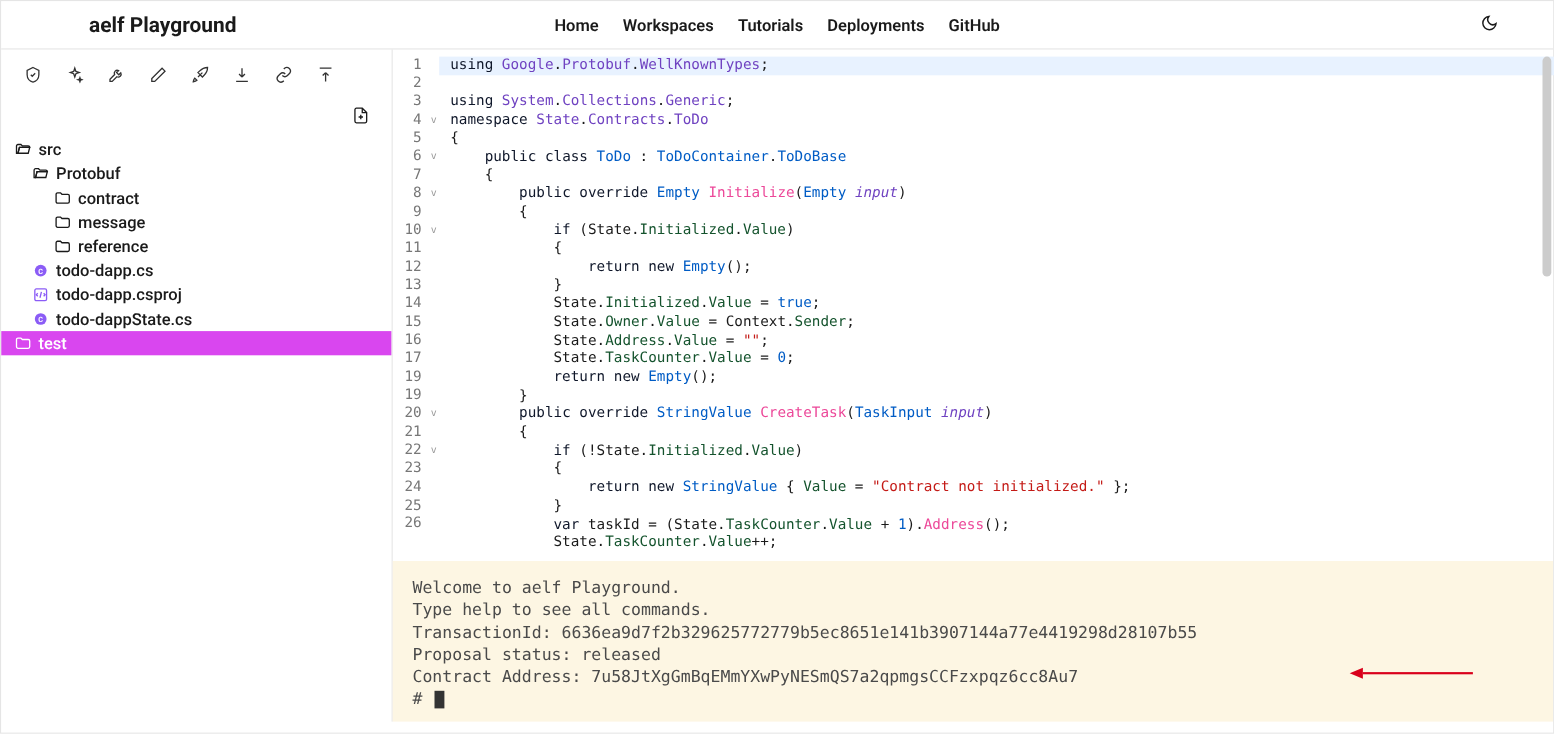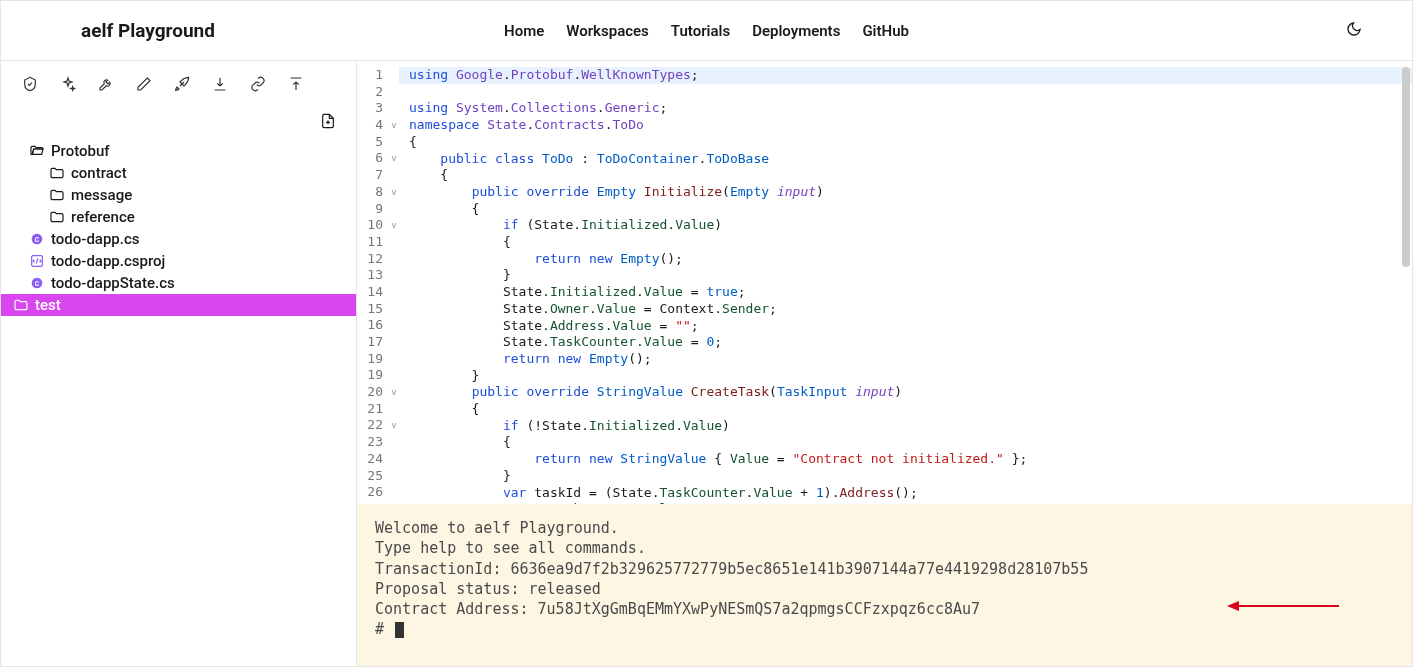--- a/index.html
+++ b/index.html
@@ -1,17 +1,17 @@
 <!DOCTYPE html>
 <html><head>
 <meta charset="utf-8">
 <style>
 * { box-sizing: border-box; margin: 0; padding: 0; }
 body { font-family: -apple-system, BlinkMacSystemFont, "Segoe UI", Roboto, sans-serif; font-size: 14px; color: #1a1a1a; background: #fff; width: 1413px; height: 667px; overflow: hidden; border: 1px solid #e5e5e5; }
-.header { display: flex; align-items: center; height: 60px; border-bottom: 1px solid #e5e5e5; padding: 0 20px; }
+.header { display: flex; align-items: center; height: 44px; border-bottom: 1px solid #e5e5e5; padding: 0 20px; }
 .brand { font-size: 19px; font-weight: 700; margin-left: 60px; }
 .nav { display: flex; gap: 22px; position: absolute; left: 50%; transform: translateX(-50%); }
 .nav a { color: #1a1a1a; text-decoration: none; font-weight: 600; font-size: 15px; }
 .theme-toggle { margin-left: auto; margin-right: 30px; }
 .main { display: flex; height: calc(667px - 56px); }
 .sidebar { width: 356px; border-right: 1px solid #e5e5e5; display: flex; flex-direction: column; }
 .toolbar { display: flex; gap: 20px; padding: 14px 20px; align-items: center; }
 .toolbar span { display: inline-flex; width: 18px; height: 18px; align-items: center; justify-content: center; color: #333; }
 .file-actions { padding: 6px 20px 8px; display: flex; justify-content: flex-end; }
 .tree { flex: 1; overflow: auto; font-size: 15px; font-weight: 500; }
@@ -22,31 +22,31 @@
 .indent-2 { padding-left: 48px; }
 .editor-col { flex: 1; display: flex; flex-direction: column; min-width: 0; }
 .editor { flex: 1; display: flex; font-family: Consolas, Monaco, monospace; font-size: 13px; line-height: 16.7px; overflow: auto; position: relative; }
 .gutter { width: 32px; text-align: right; color: #777; padding: 6px 6px 6px 0; user-select: none; background: #fff; }
 .gutter div { height: 16.7px; }
 .fold { width: 10px; padding: 6px 0; color: #999; font-size: 9px; }
 .fold div { height: 16.7px; text-align: center; }
 .code { flex: 1; padding: 6px 10px; white-space: pre; }
 .code .line { height: 16.7px; }
 .code .hl { background: #e8f2ff; display: block; margin-left: -10px; padding-left: 10px; margin-right: -400px; }
-.kw { color: #1d4ed8; }
+.kw { color: #0f172a; }
 .ns { color: #6f42c1; }
 .ty { color: #005cc5; }
-.fn { color: #7f1d1d; }
+.fn { color: #ec4899; }
 .pr { color: #14532d; }
 .st { color: #c41a16; }
 .nm { color: #005cc5; }
 .bl { color: #005cc5; }
 .va { color: #6f42c1; font-style: italic; }
 .scrollbar-v { position: absolute; right: 2px; top: 6px; width: 8px; height: 200px; background: #ccc; border-radius: 4px; }
-.terminal { background: #fdf6e3; padding: 14px 18px; font-family: Consolas, Monaco, monospace; font-size: 15px; line-height: 1.35; color: #4a4a4a; position: relative; height: 168px; }
+.terminal { background: #fdf6e3; padding: 14px 18px; font-family: Consolas, Monaco, monospace; font-size: 15px; line-height: 1.35; color: #4a4a4a; position: relative; height: 146px; }
 .terminal .line { white-space: pre; }
 .cursor { display: inline-block; width: 9px; height: 16px; background: #333; vertical-align: middle; margin-left: 2px; }
 .arrow { position: absolute; left: 870px; top: 97px; color: #d9001b; display: flex; align-items: center; }
 .arrow-line { width: 100px; height: 2px; background: #d9001b; }
 .arrow-head { width: 0; height: 0; border-top: 5px solid transparent; border-bottom: 5px solid transparent; border-right: 12px solid #d9001b; }
 svg { width: 16px; height: 16px; }
 </style>
 </head>
 <body>
 
@@ -111,20 +111,29 @@
           </svg>
         </span>
     </div>
     <div class="file-actions">
       <span><svg viewBox="0 0 24 24" fill="none" stroke="currentColor" stroke-width="1.8">
             <path d="M14 2H6a2 2 0 0 0-2 2v16a2 2 0 0 0 2 2h12a2 2 0 0 0 2-2V8l-6-6z"></path>
             <path d="M14 2v6h6M12 11v6M9 14h6"></path>
           </svg></span>
     </div>
     <div class="tree" id="tree">
+        <div class="tree-row indent-0">
+          <span class="tree-ic">
+            <svg viewBox="0 0 24 24" fill="none" stroke="currentColor" stroke-width="1.8">
+              <path d="M3 7a2 2 0 0 1 2-2h4l2 2h8a2 2 0 0 1 2 2H7l-2 8H3V7z"></path>
+              <path d="M7 9h14l-2 8H5l2-8z"></path>
+            </svg>
+          </span>
+          <span>src</span>
+        </div>
         <div class="tree-row indent-1">
           <span class="tree-ic">
             <svg viewBox="0 0 24 24" fill="none" stroke="currentColor" stroke-width="1.8">
               <path d="M3 7a2 2 0 0 1 2-2h4l2 2h8a2 2 0 0 1 2 2H7l-2 8H3V7z"></path>
               <path d="M7 9h14l-2 8H5l2-8z"></path>
             </svg>
           </span>
           <span>Protobuf</span>
         </div>
         <div class="tree-row indent-2">

